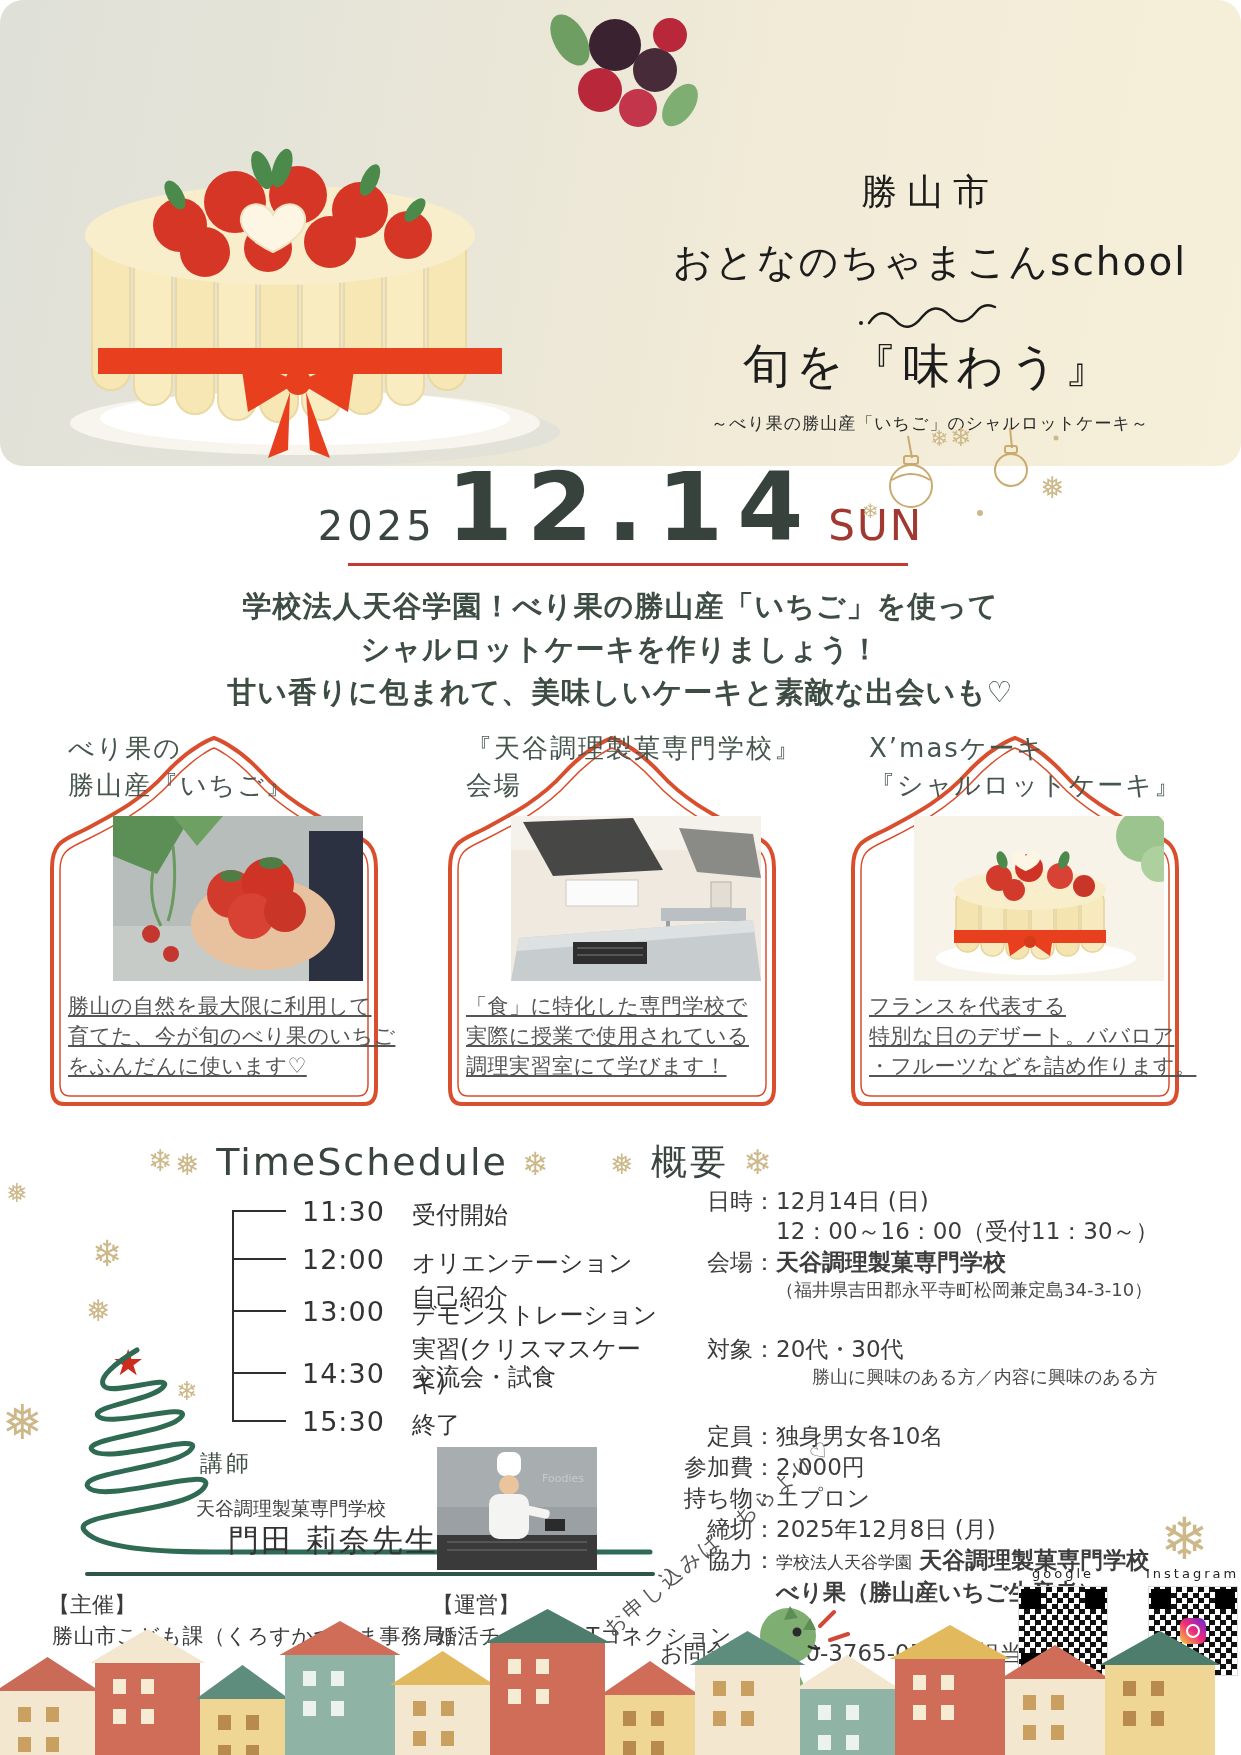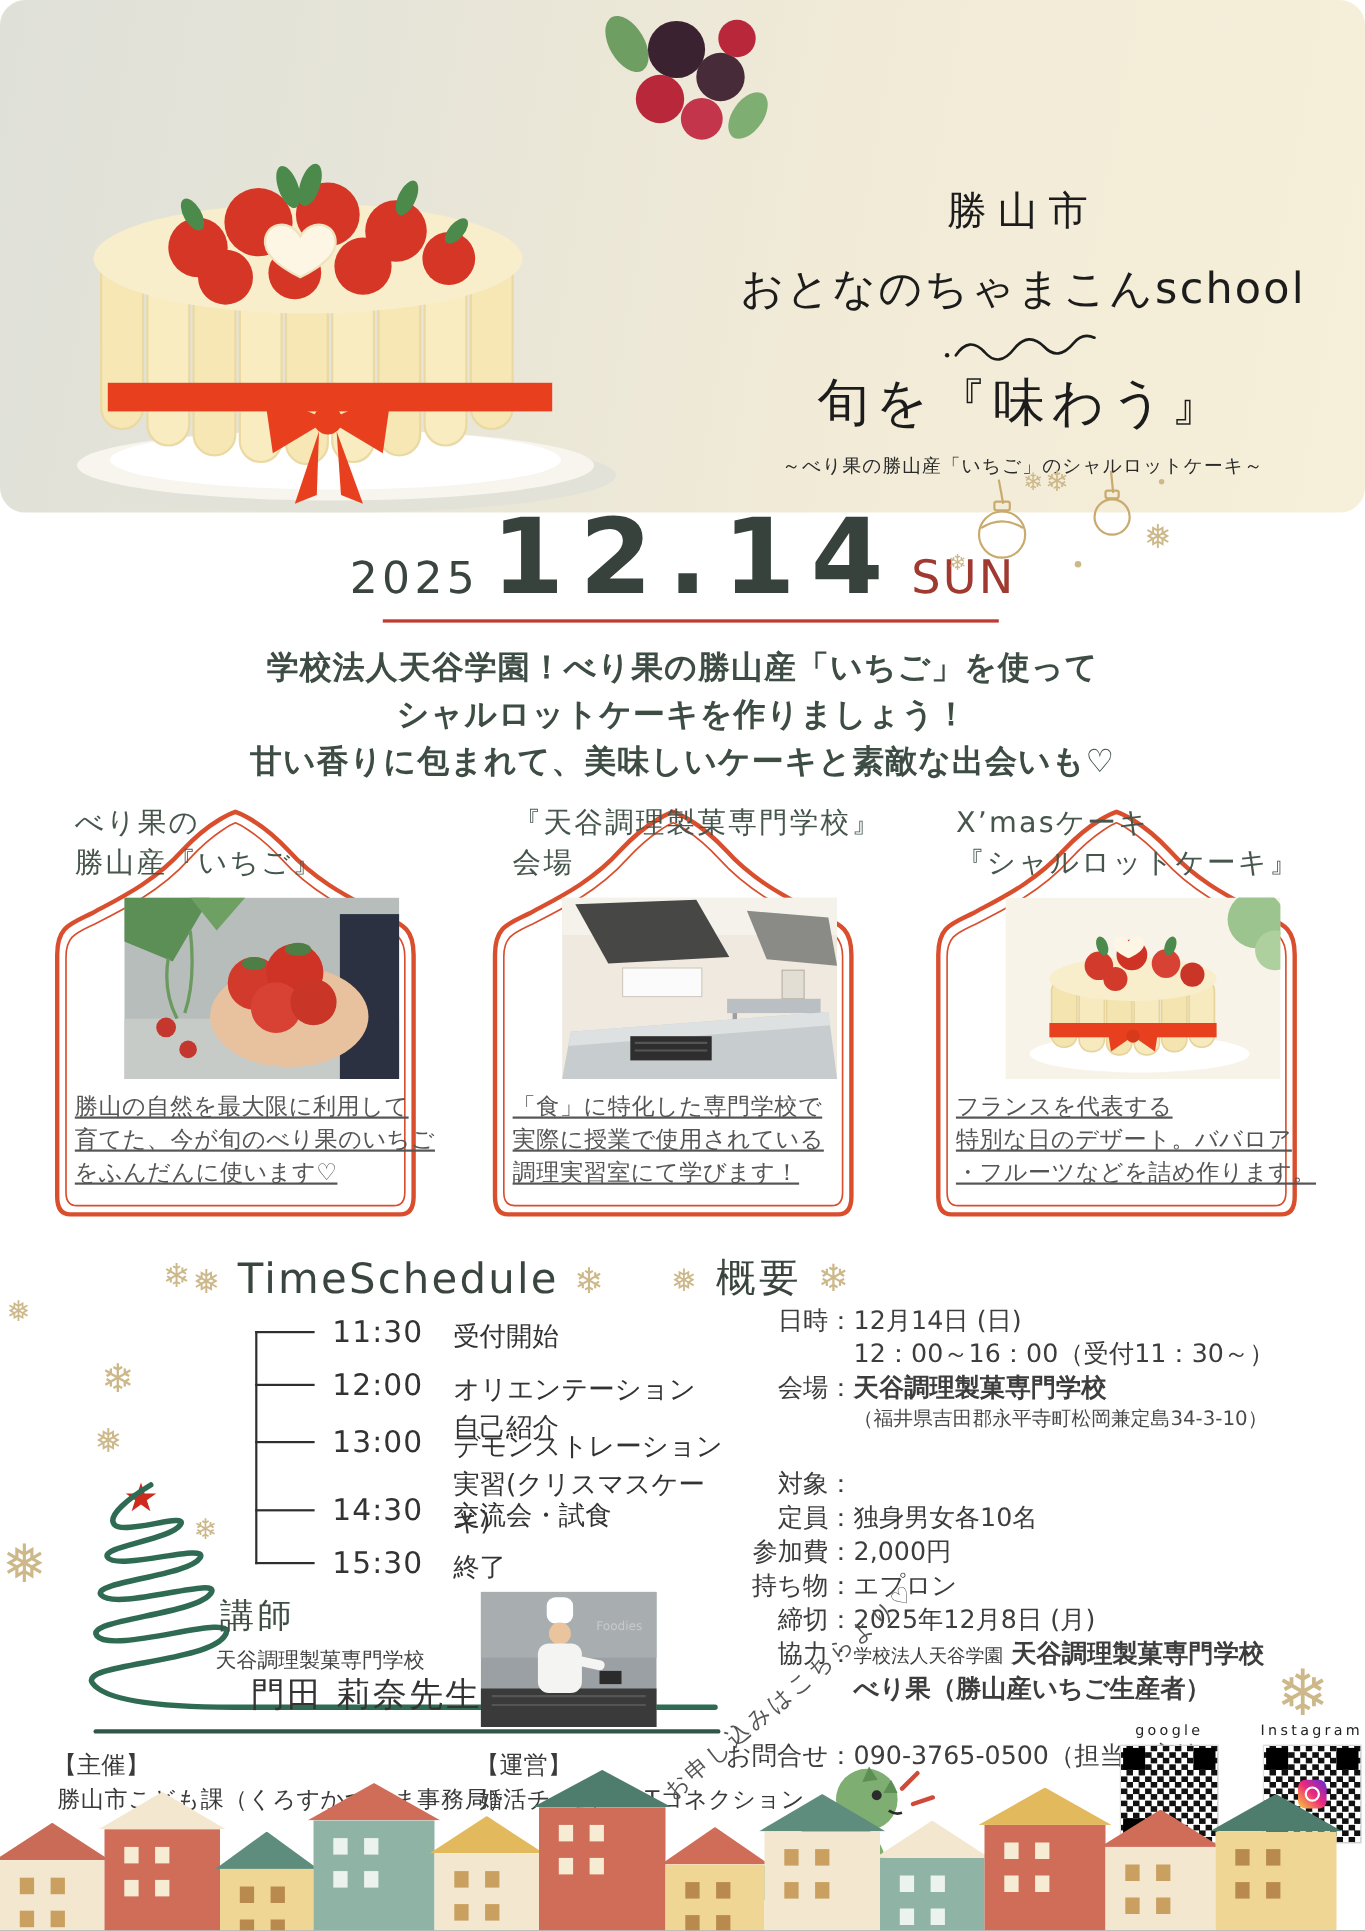--- a/index.html
+++ b/index.html
@@ -51,21 +51,21 @@
   .ov-row{display:flex;line-height:30px;margin-bottom:1px;}
   .ov-label{width:176px;text-align:right;flex:none;}
   .ov-val{flex:1;white-space:pre-line;}
   .ov-note{font-size:18px;color:#4a4a4a;line-height:26px;}
   .ov-note-indent{padding-left:36px;}
   .ov-small{font-size:17px;}
   .ov-bold{font-weight:700;}
   
   .tree{position:absolute;left:42px;top:1340px;}
   .star-icon{position:absolute;left:112px;top:1342px;font-size:36px;color:#cc2b1d;}
-  .inst-heading{position:absolute;left:200px;top:1448px;font-size:31px;color:#3f4f45;letter-spacing:3px;}
+  .inst-heading{position:absolute;left:200px;top:1448px;font-size:23px;color:#3f4f45;letter-spacing:3px;}
   .inst-school{position:absolute;left:196px;top:1496px;font-size:19px;color:#444;}
   .inst-name{position:absolute;left:228px;top:1520px;font-size:31px;color:#333;letter-spacing:2px;}
   .inst-photo{position:absolute;left:437px;top:1447px;}
   .inst-line{position:absolute;left:85px;top:1572px;width:570px;height:4px;background:#2e5747;border-radius:2px;}
   
   .foot-label{position:absolute;font-size:22px;color:#3a3a3a;}
   .foot-text{position:absolute;font-size:21px;color:#3a3a3a;letter-spacing:0.5px;}
   .apply-note{position:absolute;left:598px;top:1620px;font-size:21px;color:#555;letter-spacing:3px;
     transform:rotate(-40deg);transform-origin:left top;white-space:nowrap;}
   .dino{position:absolute;left:670px;top:1588px;}
@@ -360,20 +360,23 @@
 12：00～16：00（受付11：30～）</span>
     </div>
     <div class="ov-row">
       <span class="ov-label">会場：</span>
       <span class="ov-val"><span style="font-weight:600;">天谷調理製菓専門学校</span>
         <div class="ov-note">（福井県吉田郡永平寺町松岡兼定島34-3-10）</div>
       </span>
     </div>
     <div class="ov-row">
       <span class="ov-label">対象：</span>
+      <span class="ov-val"><span>20代・30代</span>
+        <div class="ov-note ov-note-indent">勝山に興味のある方／内容に興味のある方</div>
+      </span>
     </div>
     <div class="ov-row">
       <span class="ov-label">定員：</span>
       <span class="ov-val">独身男女各10名</span>
     </div>
     <div class="ov-row">
       <span class="ov-label">参加費：</span>
       <span class="ov-val">2,000円</span>
     </div>
     <div class="ov-row">

